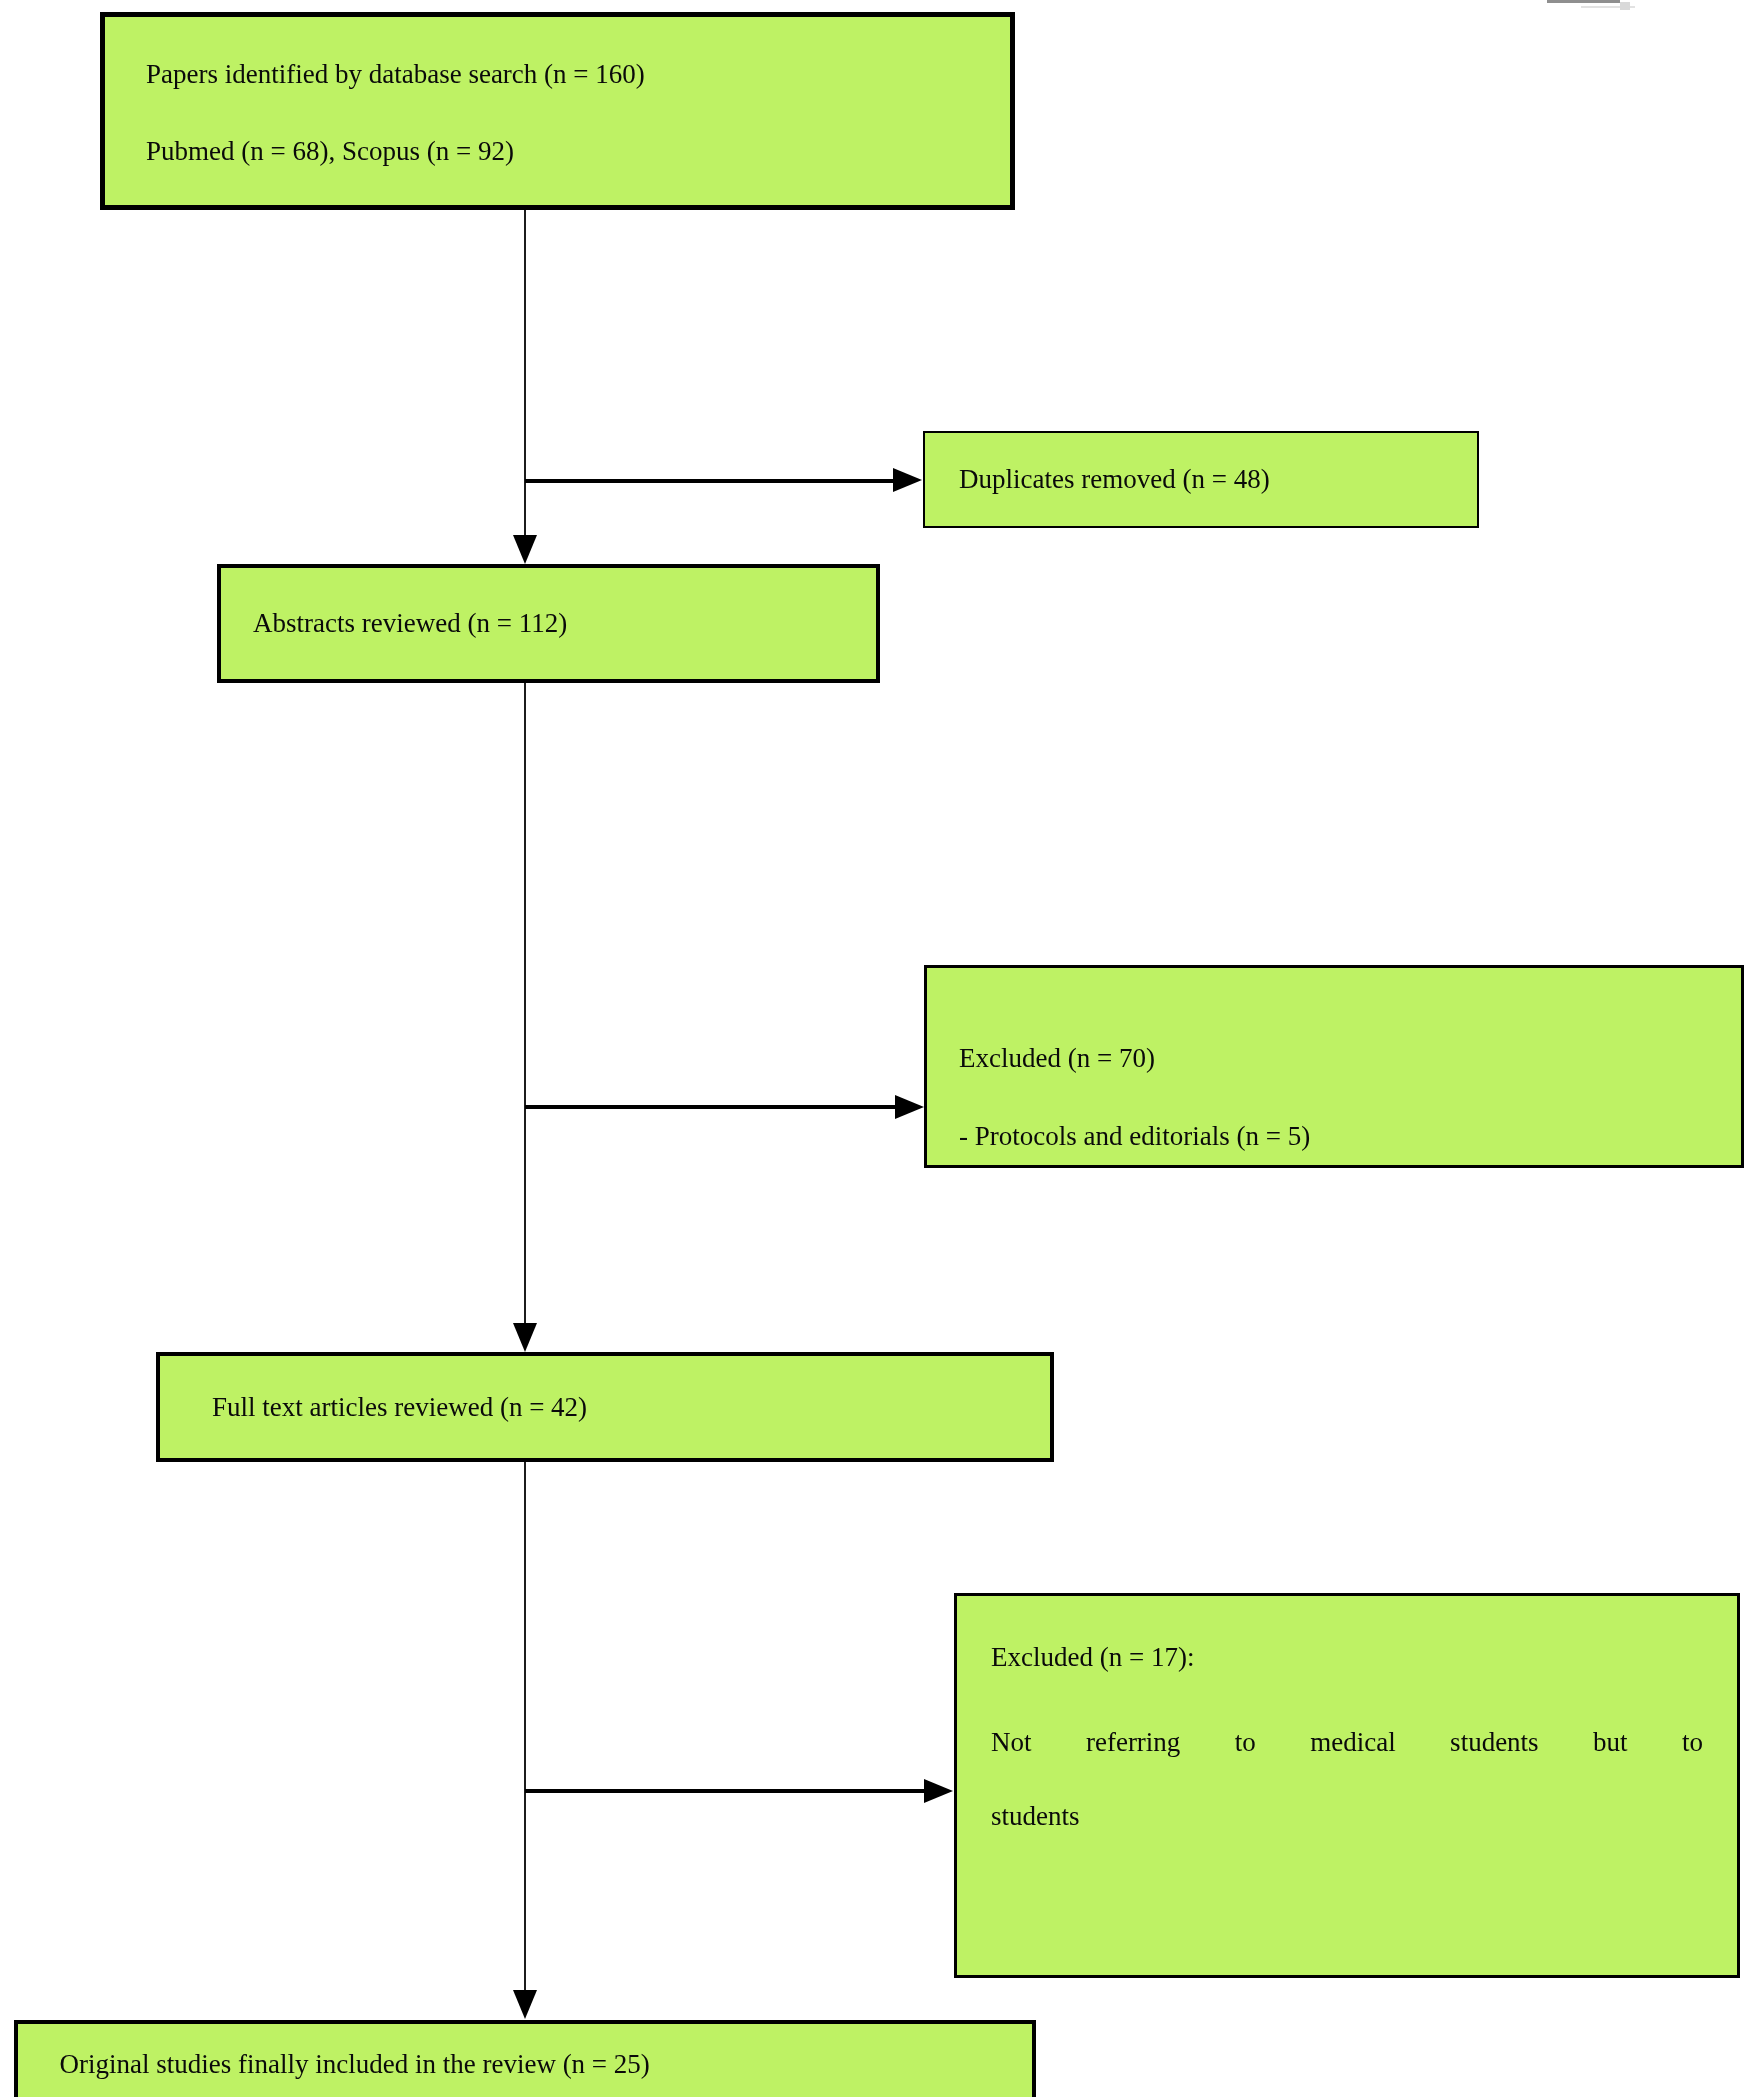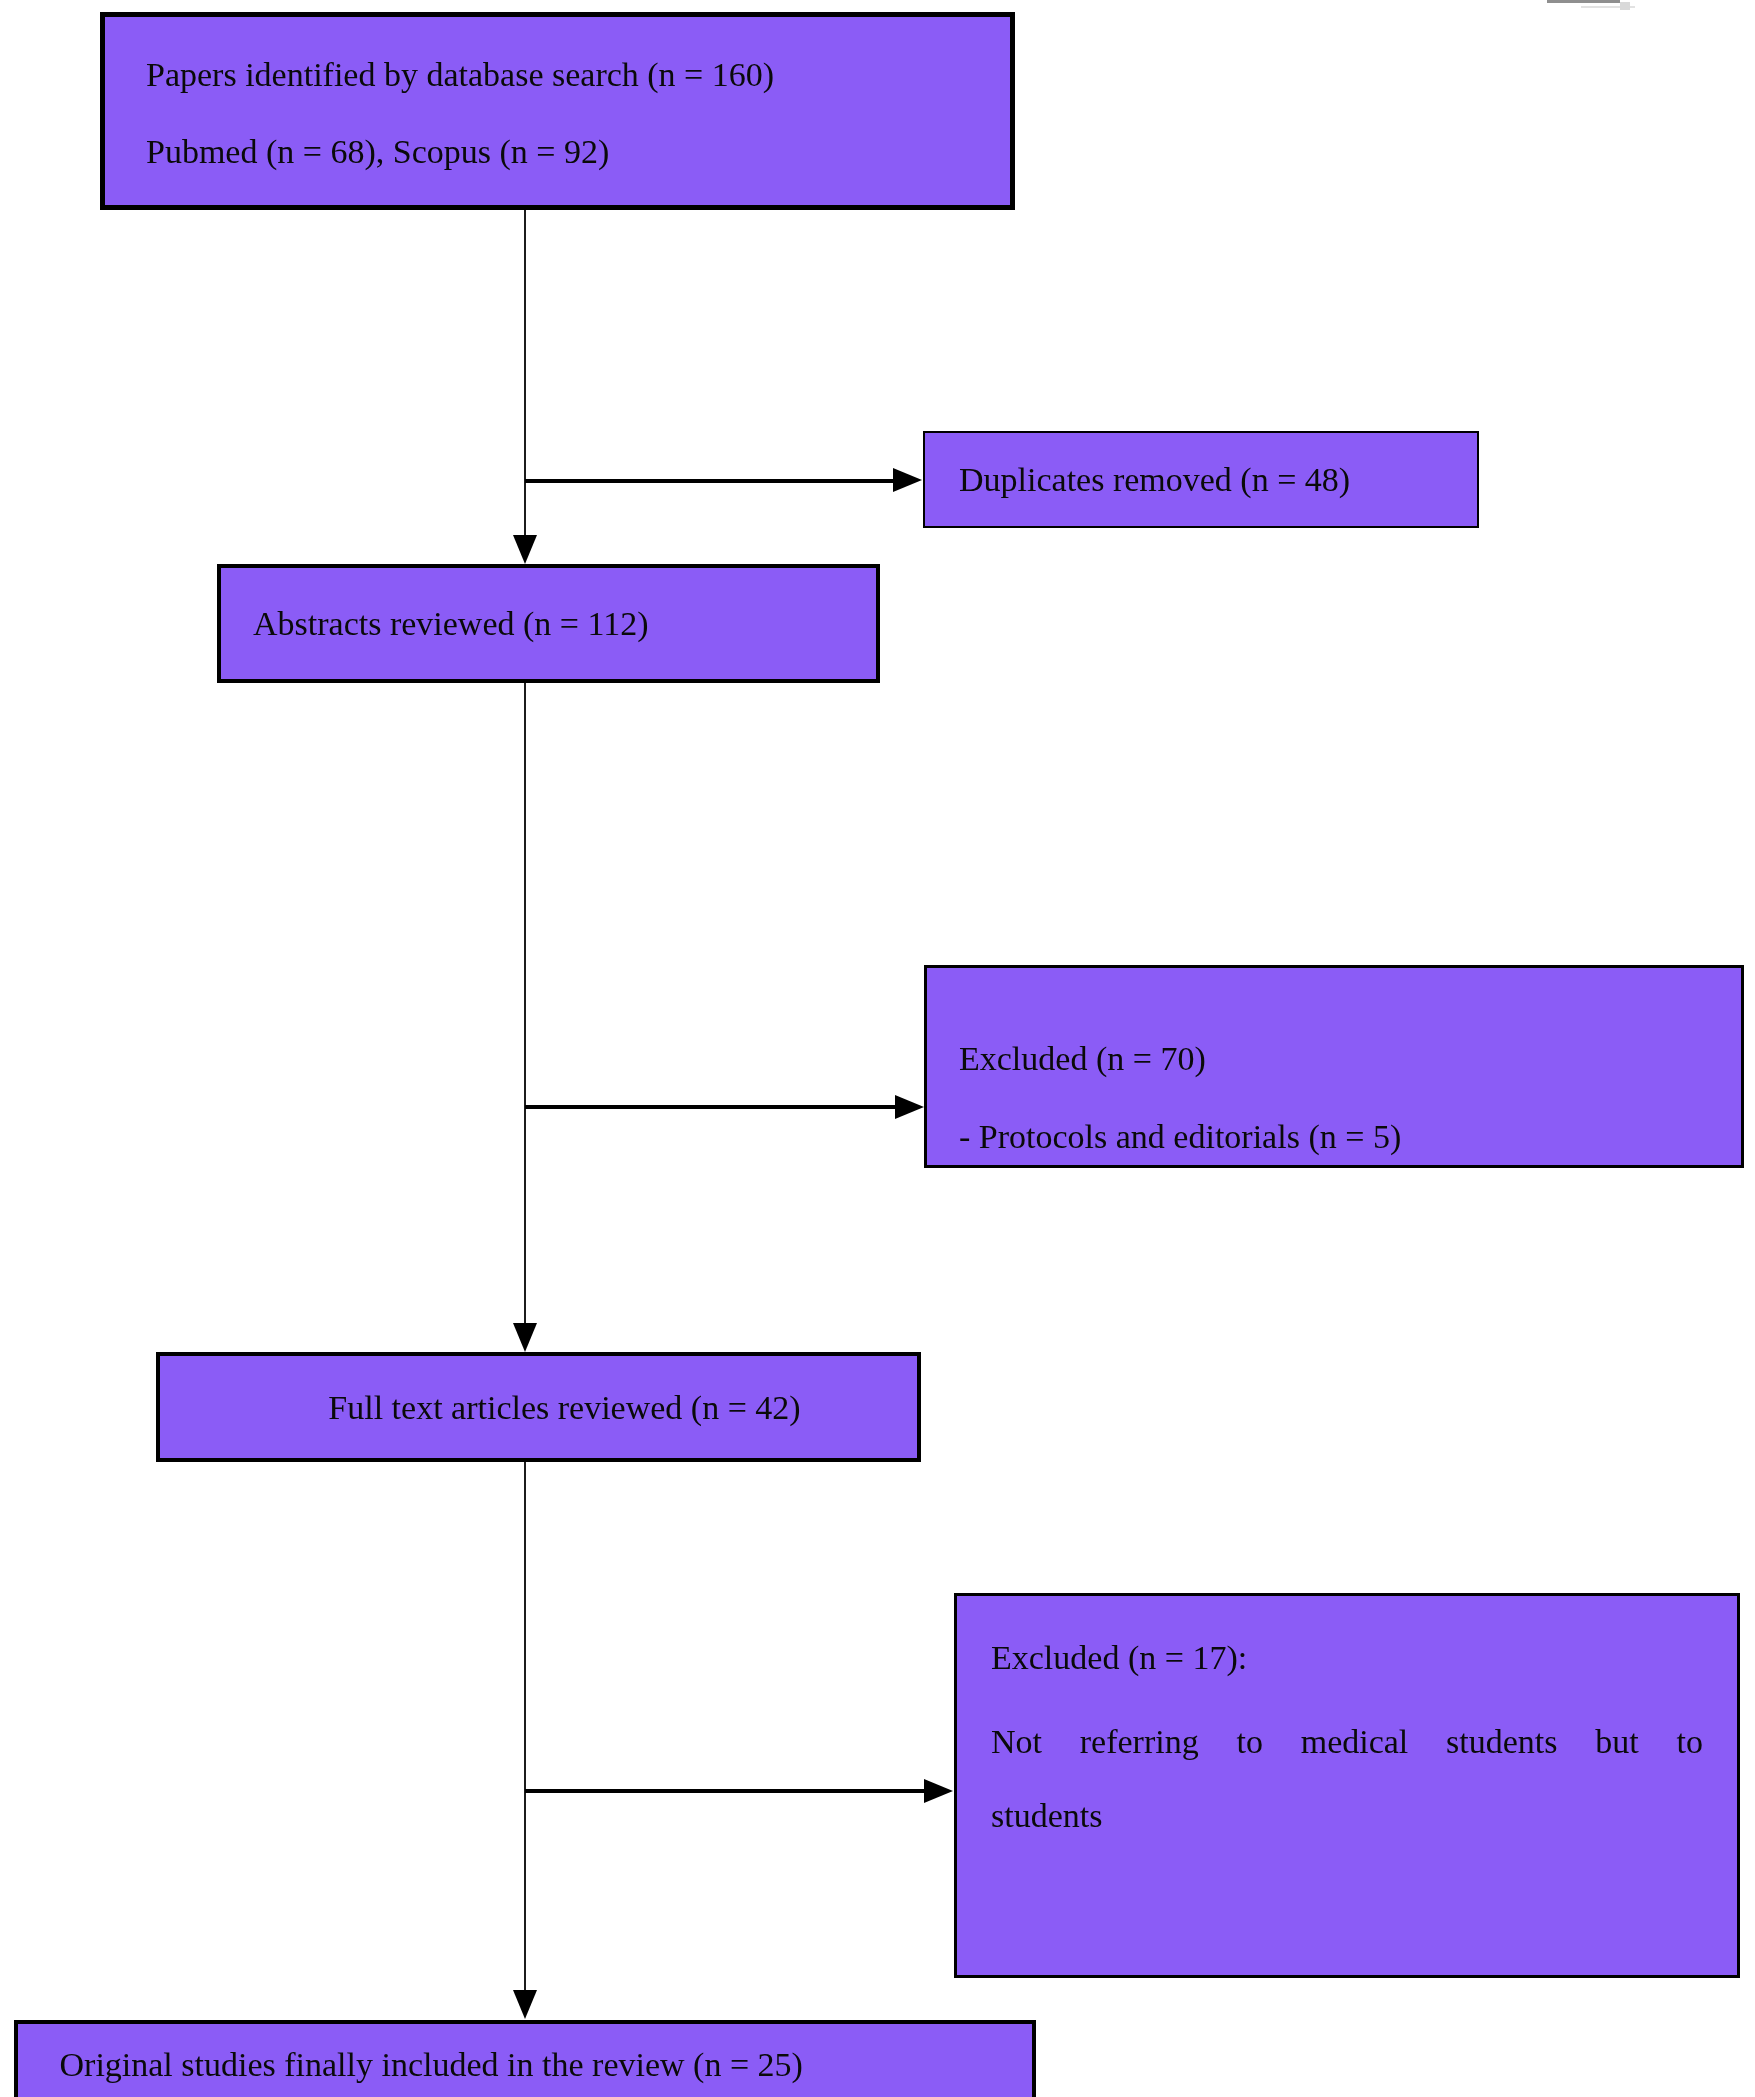--- a/index.html
+++ b/index.html
@@ -15,24 +15,24 @@
     font-family: "Liberation Serif", "DejaVu Serif", serif;
     color: #000000;
   }
   .stage {
     position: absolute;
     inset: 0;
   }
   .node {
     position: absolute;
     box-sizing: border-box;
-    background: #8b5cf6;
+    background: #bef264;
     border-style: solid;
     border-color: #000000;
-    font-size: 34px;
+    font-size: 27px;
     line-height: 29px;
     color: #0a0a0a;
   }
   .vcenter {
     display: flex;
     align-items: center;
   }
   .box-identified {
     left: 100px; top: 11.7px;
     width: 915px; height: 198px;
@@ -56,24 +56,23 @@
   .box-excluded-abstracts {
     left: 924px; top: 965px;
     width: 820px; height: 203px;
     border-width: 3.5px;
     padding: 76px 32px 0 32px;
   }
   .box-excluded-abstracts .eline { margin-bottom: 49px; white-space: nowrap; }
 
   .box-fulltext {
     left: 156px; top: 1352px;
-    width: 765px; height: 110px;
+    width: 898px; height: 110px;
     border-width: 4.7px;
     padding-left: 52px;
-    justify-content: center;
   }
   .box-excluded-fulltext {
     left: 954px; top: 1593px;
     width: 786px; height: 385px;
     border-width: 3.5px;
     padding: 47px 34px 0 34px;
   }
   .box-excluded-fulltext .etitle { margin-bottom: 33px; }
   .box-excluded-fulltext .jline {
     line-height: 74px;

